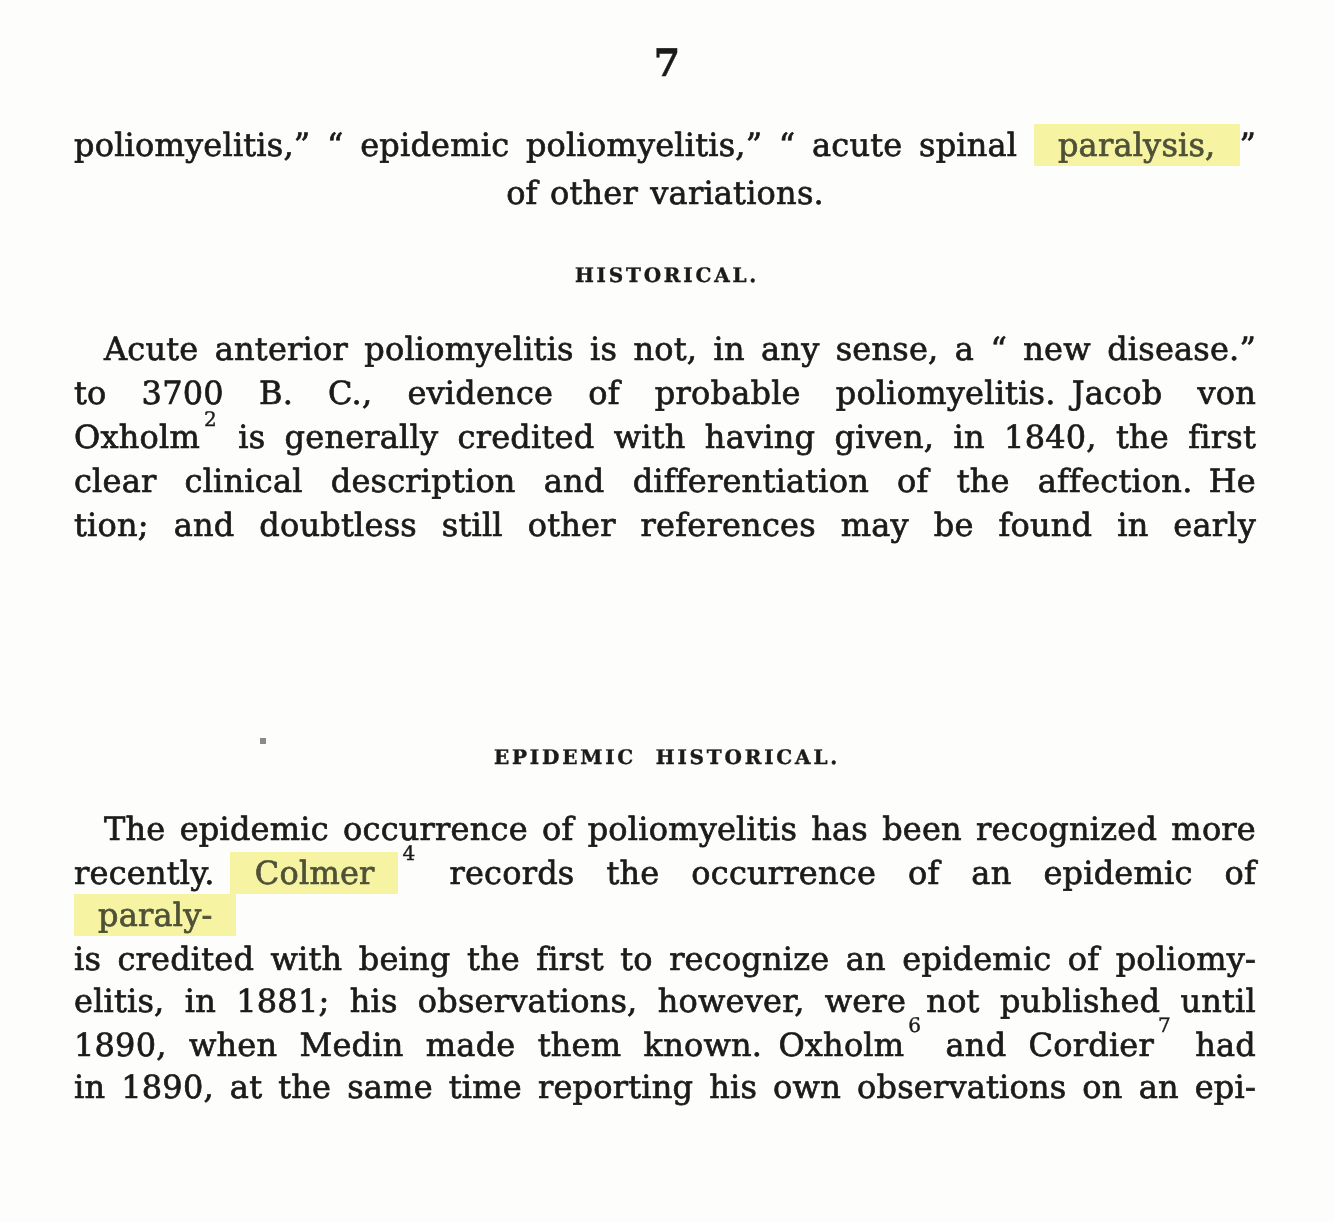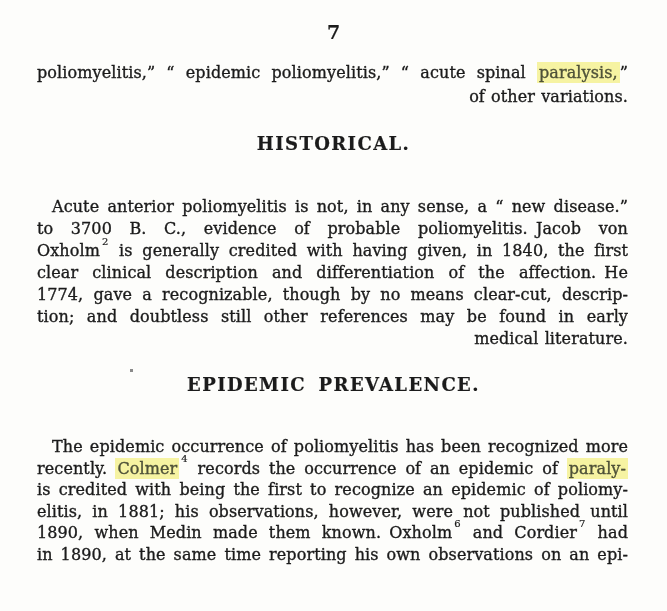--- a/index.html
+++ b/index.html
@@ -22,48 +22,48 @@
     top: 21px; left: 0; width: 667px;
     text-align: center;
     font-size: 19px;
     font-weight: 700;
     -webkit-text-stroke: 0.2px currentColor;
   }
   .heading {
     position: absolute;
     left: 0; width: 667px;
     text-align: center;
-    font-size: 18px;
+    font-size: 10px;
     font-weight: 700;
     letter-spacing: 1.4px;
     word-spacing: 5px;
     -webkit-text-stroke: 0.2px currentColor;
   }
   #heading-historical { top: 133px; }
   #heading-epidemic  { top: 374px; }
   .par {
     position: absolute;
     left: 37px;
     width: 591px;
     font-size: 16px;
     letter-spacing: 0.1px;
     word-spacing: 1px;
     -webkit-text-stroke: 0.35px currentColor;
   }
   .par-0 { top: 61px;  line-height: 23.5px; }
   .par-1 { top: 164px; line-height: 22px;   }
   .par-2 { top: 404px; line-height: 21.5px; }
-  .line { text-align: right; }
+  .line { text-align: center; }
   .line.j { text-align: justify; text-align-last: justify; }
-  .line.ind { text-indent: 15px; margin-top: 32px; }
+  .line.ind { text-indent: 15px; }
   .hl {
     background: var(--hl-bg);
     color: var(--hl-text);
     -webkit-text-stroke: 0.35px var(--hl-text);
-    padding: 1px 2px;
+    padding: 1px 12px;
   }
   sup {
     font-size: 10px;
     line-height: 0;
     position: relative;
     top: -5px;
     margin: 0 1px 0 2px;
     -webkit-text-stroke: 0.2px currentColor;
   }
   .artifact-dot {
@@ -73,35 +73,33 @@
     background: #8a8a8a;
   }
 </style>
 </head>
 <body>
 
 <div class="pagenum">7</div>
 
 <div id="heading-historical" class="heading">HISTORICAL.</div>
 
-<div id="heading-epidemic" class="heading">EPIDEMIC  PREVALENCE.</div>
+<div id="heading-epidemic" class="heading">EPIDEMIC  HISTORICAL.</div>
 
 <div id="text-body">
     <div class="par par-0">
       <div class="line j"><span>poliomyelitis,” “ epidemic poliomyelitis,” “ acute spinal </span><span class="hl">paralysis,</span><span>”</span></div>
       <div class="line"><span>of other variations.</span></div>
     </div>
     <div class="par par-1">
       <div class="line j ind"><span>Acute anterior poliomyelitis is not, in any sense, a “ new disease.”</span></div>
       <div class="line j"><span>to 3700 B. C., evidence of probable poliomyelitis. Jacob von</span></div>
       <div class="line j"><span>Oxholm</span><sup>2</sup><span> is generally credited with having given, in 1840, the first</span></div>
       <div class="line j"><span>clear clinical description and differentiation of the affection. He</span></div>
-      <div class="line j"><span>1774, gave a recognizable, though by no means clear-cut, descrip-</span></div>
       <div class="line j"><span>tion; and doubtless still other references may be found in early</span></div>
-      <div class="line"><span>medical literature.</span></div>
     </div>
     <div class="par par-2">
       <div class="line j ind"><span>The epidemic occurrence of poliomyelitis has been recognized more</span></div>
       <div class="line j"><span>recently. </span><span class="hl">Colmer</span><sup>4</sup><span> records the occurrence of an epidemic of </span><span class="hl">paraly-</span></div>
       <div class="line j"><span>is credited with being the first to recognize an epidemic of poliomy-</span></div>
       <div class="line j"><span>elitis, in 1881; his observations, however, were not published until</span></div>
       <div class="line j"><span>1890, when Medin made them known. Oxholm</span><sup>6</sup><span> and Cordier</span><sup>7</sup><span> had</span></div>
       <div class="line j"><span>in 1890, at the same time reporting his own observations on an epi-</span></div>
     </div>
   </div>

